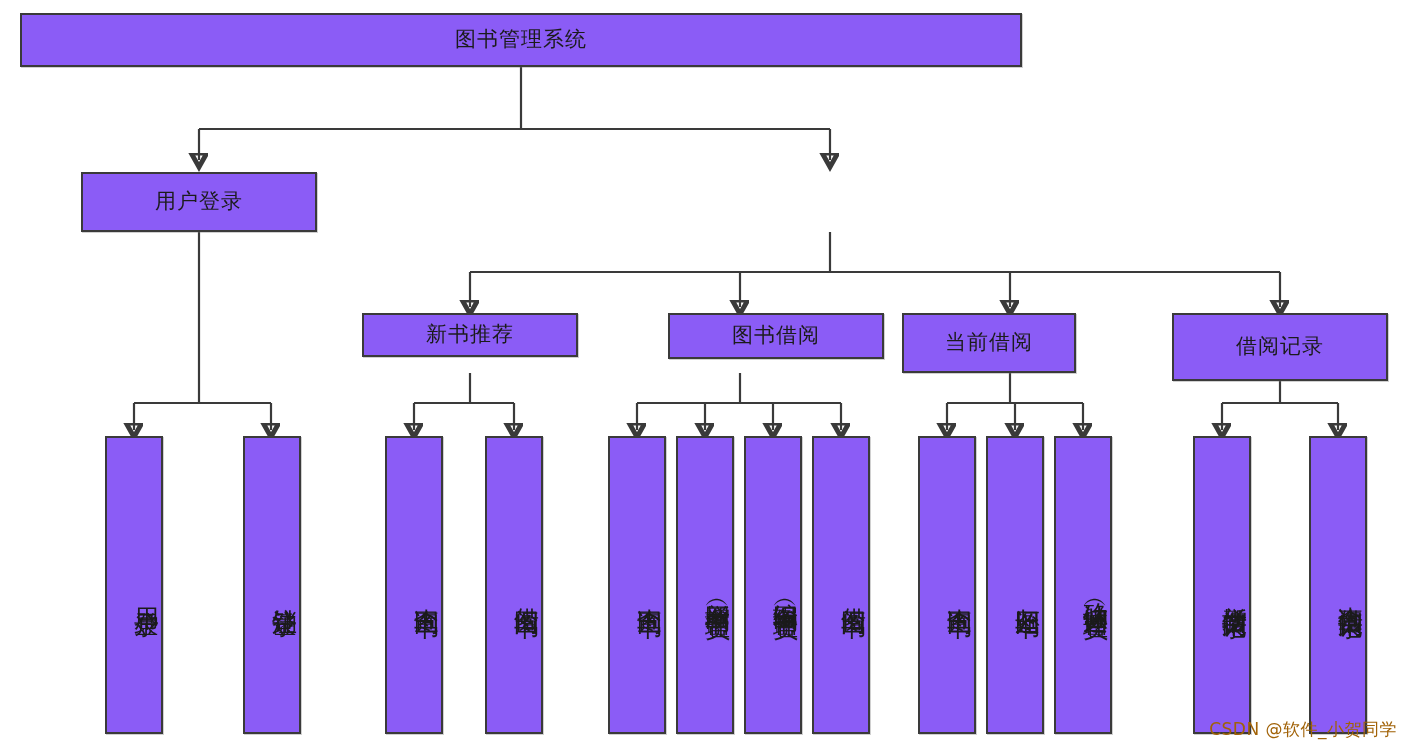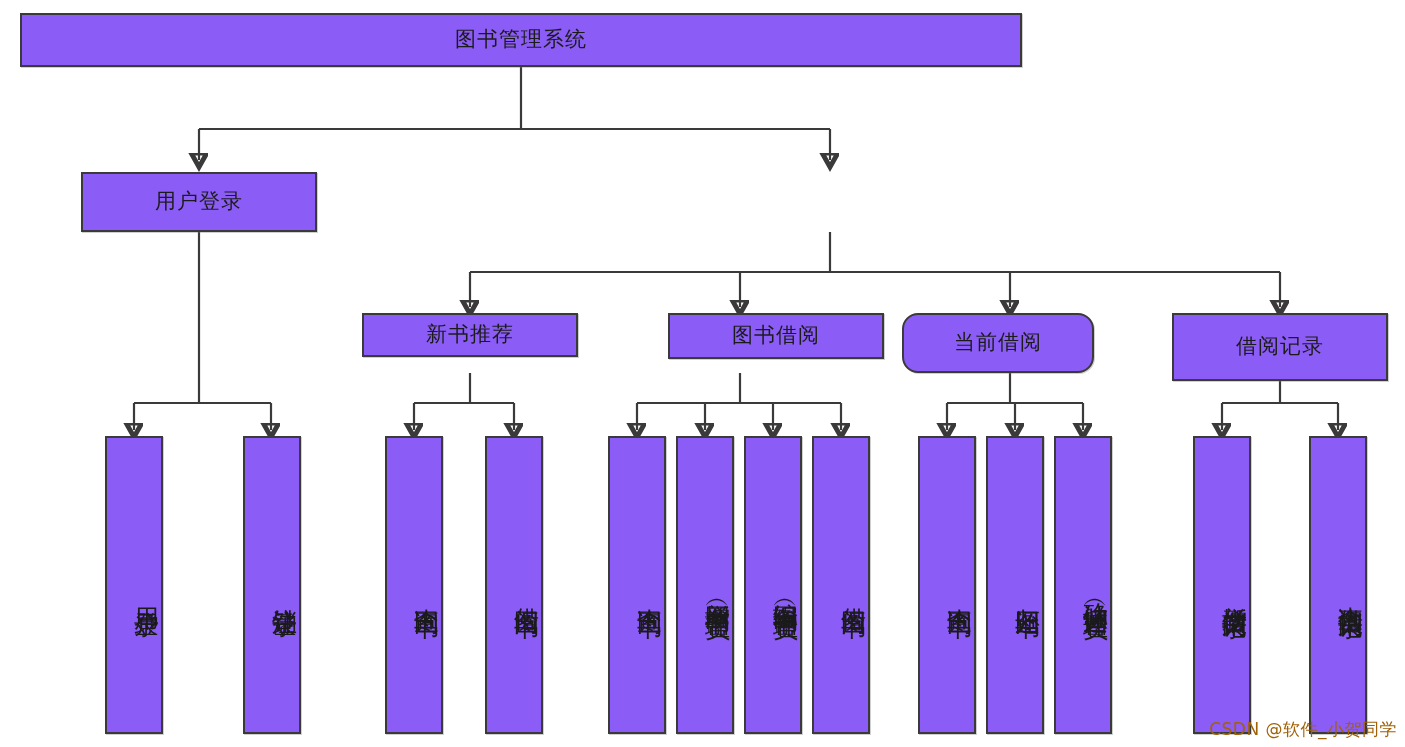--- a/index.html
+++ b/index.html
@@ -122,21 +122,21 @@
     <line x1="1222" y1="403" x2="1222" y2="430" marker-end="url(#arrow)"></line>
     <line x1="1338" y1="403" x2="1338" y2="430" marker-end="url(#arrow)"></line>
   </svg>
 
   <div class="node h" style="left:20px; top:13px; width:1002px; height:54px;">图书管理系统</div>
 
   <div class="node h" style="left:81px; top:172px; width:236px; height:60px;">用户登录</div>
 
   <div class="node h" style="left:362px; top:313px; width:216px; height:44px;text-align:center;">新书推荐</div>
   <div class="node h" style="left:668px; top:313px; width:216px; height:46px;">图书借阅</div>
-  <div class="node h" style="left:902px; top:313px; width:192px; height:60px;border-radius:16px;">当前借阅</div>
+  <div class="node h" style="left:902px; top:313px; width:174px; height:60px;">当前借阅</div>
   <div class="node h" style="left:1172px; top:313px; width:216px; height:68px;">借阅记录</div>
 
   <div class="node v" style="left:105px; top:436px; width:58px; height:298px;">用户登录</div>
   <div class="node v" style="left:243px; top:436px; width:58px; height:298px;">注销登录</div>
 
   <div class="node v" style="left:385px; top:436px; width:58px; height:298px;">查询图书</div>
   <div class="node v" style="left:485px; top:436px; width:58px; height:298px;">借阅图书</div>
 
   <div class="node v" style="left:608px; top:436px; width:58px; height:298px;">查询图书</div>
   <div class="node v" style="left:676px; top:436px; width:58px; height:298px;">新增图书（管理员）</div>

